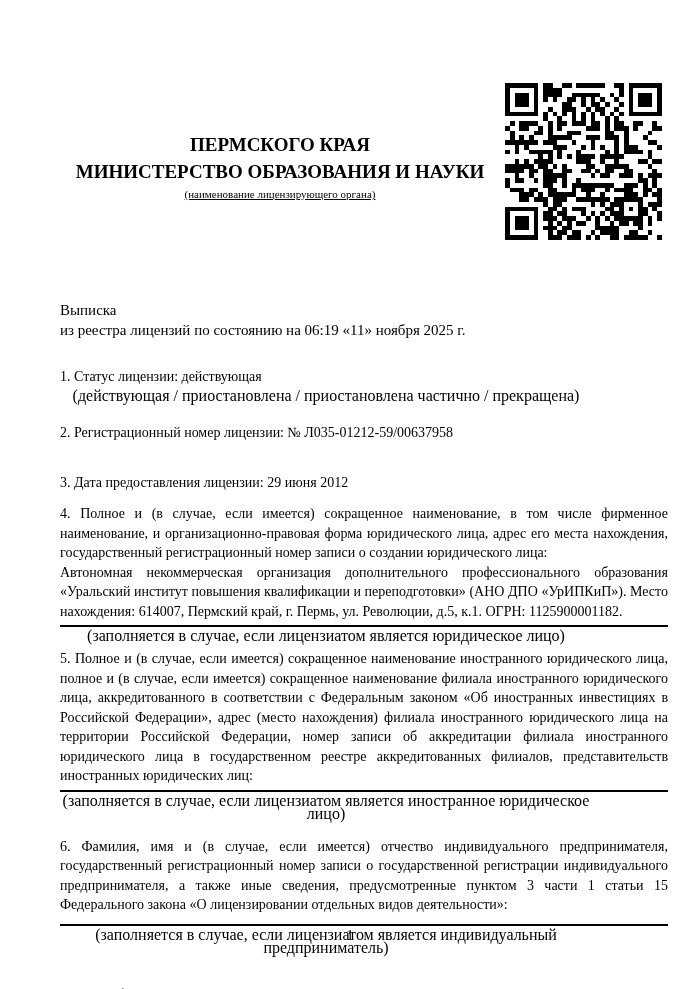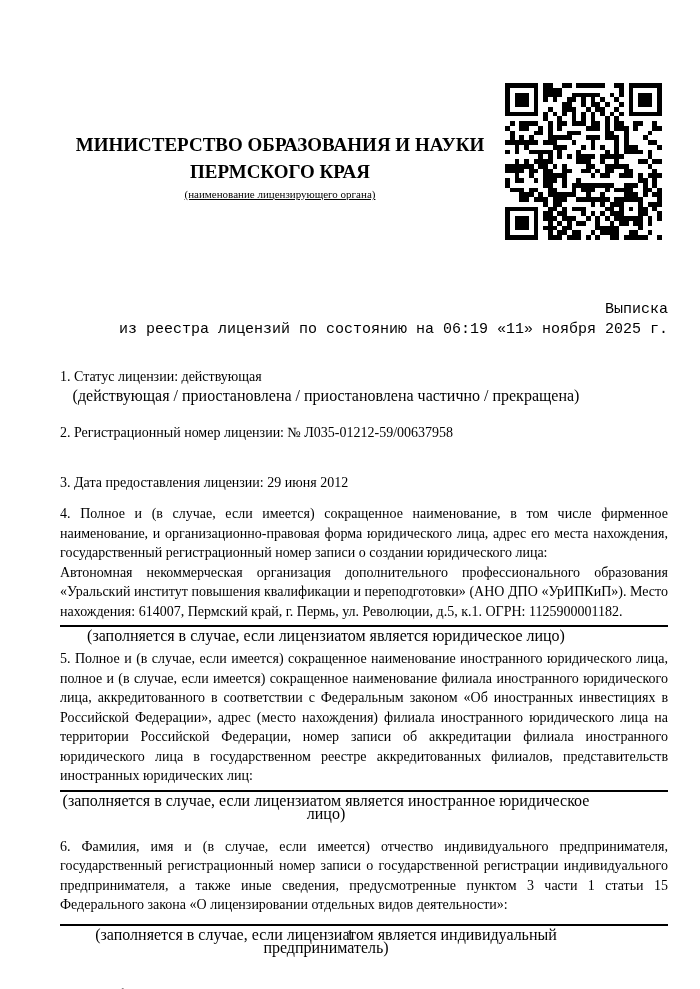--- a/index.html
+++ b/index.html
@@ -11,21 +11,21 @@
     font-family:"Liberation Serif",serif;
     color:#000;
     overflow:hidden;
   }
   .content{position:absolute;left:60px;top:0;width:608px;}
   .org{margin-top:131px;width:440px;text-align:center;}
   .org-name{font-size:19px;font-weight:bold;line-height:27px;}
   .org-caption{font-size:11px;margin-top:3px;line-height:13px;text-decoration:underline;}
   .qr{position:absolute;left:505px;top:83px;width:157px;height:157px;}
   .qr svg{display:block;width:157px;height:157px;}
-  .doc-title{margin-top:99px;text-align:right;font-size:15px;line-height:20px;font-family:Liberation Mono, monospace;}
+  .doc-title{margin-top:99px;text-align:left;font-size:15px;line-height:20px;}
   .item{font-size:14px;line-height:19.5px;text-align:justify;}
   .item p{margin:0;}
   .single{line-height:20px;text-align:left;}
   .item1{margin-top:27px;}
   .item2{margin-top:21px;}
   .item3{margin-top:30px;}
   .item4{margin-top:11px;}
   .item5{margin-top:7px;}
   .item6{margin-top:17px;}
   .item7{margin-top:31px;}
@@ -593,22 +593,22 @@
         <rect x="27" y="32" width="1" height="1"></rect>
         <rect x="28" y="32" width="1" height="1"></rect>
         <rect x="29" y="32" width="1" height="1"></rect>
         <rect x="32" y="32" width="1" height="1"></rect>
       </svg>
     </div>
 
   <div class="content">
 
     <div class="org">
+      <div class="org-name">ПЕРМСКОГО КРАЯ</div>
       <div class="org-name">МИНИСТЕРСТВО ОБРАЗОВАНИЯ И НАУКИ</div>
-      <div class="org-name">ПЕРМСКОГО КРАЯ</div>
       <div class="org-caption">(наименование лицензирующего органа)</div>
     </div>
 
     <div class="doc-title">
       <div>Выписка</div>
       <div>из реестра лицензий по состоянию на 06:19 «11» ноября 2025 г.</div>
     </div>
 
     <div class="item single item1">
       <p>1. Статус лицензии: действующая</p>

